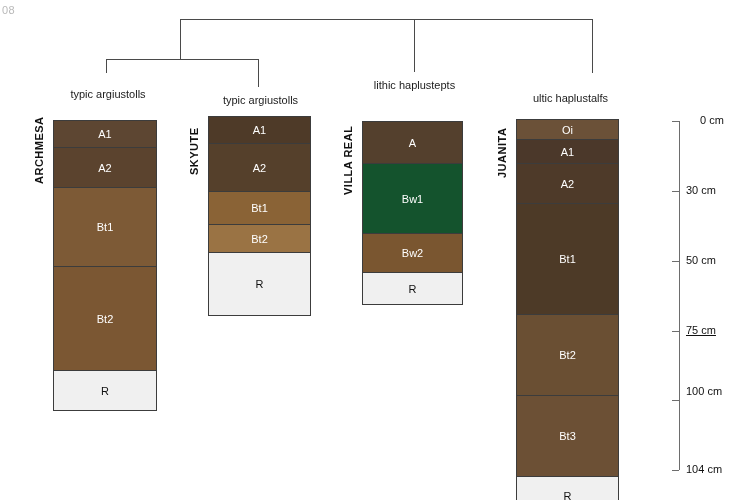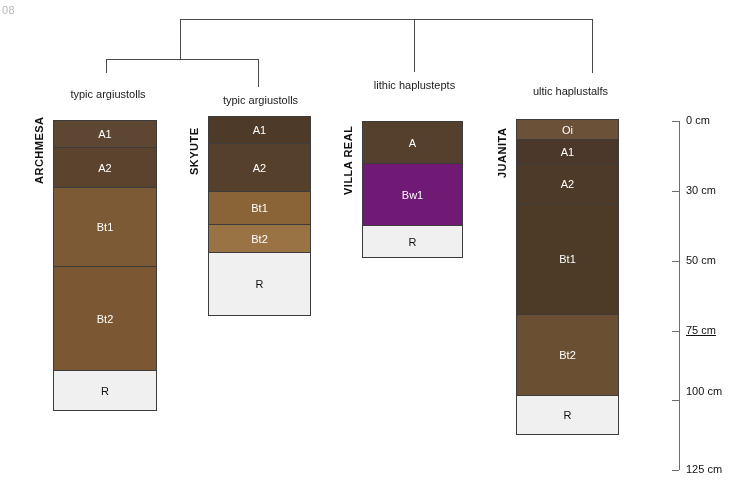--- a/index.html
+++ b/index.html
@@ -110,64 +110,66 @@
       <div class="tree-line v" style="left: 592px; top: 19px; height: 54px;"></div>
       <div class="tree-line h" style="left: 106px; top: 59px; width: 152px;"></div>
       <div class="tree-line v" style="left: 106px; top: 59px; height: 14px;"></div>
       <div class="tree-line v" style="left: 258px; top: 59px; height: 28px;"></div>
       <div class="tree-line v" style="left: 414px; top: 60px; height: 12px;"></div>
     </div>
   <div id="groups-layer">
       <div class="group-caption" style="left: 48px; top: 88px; width: 120px;">typic argiustolls</div>
       <div class="group-caption" style="left: 198px; top: 94px; width: 125px;">typic argiustolls</div>
       <div class="group-caption" style="left: 352px; top: 79px; width: 125px;">lithic haplustepts</div>
-      <div class="group-caption" style="left: 508px; top: 85px; width: 125px;">ultic haplustalfs</div>
+      <div class="group-caption" style="left: 508px; top: 92px; width: 125px;">ultic haplustalfs</div>
     </div>
   <div id="profiles-layer">
       <div class="profile" style="left: 53px; top: 120px; width: 104px;">
         <div class="horizon light-text" style="height: 27px; background: rgb(93, 70, 50);">A1</div>
         <div class="horizon light-text" style="height: 40px; background: rgb(91, 67, 46);">A2</div>
         <div class="horizon light-text" style="height: 79px; background: rgb(125, 90, 54);">Bt1</div>
         <div class="horizon light-text" style="height: 104px; background: rgb(123, 87, 51);">Bt2</div>
         <div class="horizon" style="height: 39px; background: rgb(240, 240, 240);">R</div>
       </div>
       <div class="site-name" style="left: 45px; top: 172px;">ARCHMESA</div>
       <div class="profile" style="left: 208px; top: 116px; width: 103px;">
         <div class="horizon light-text" style="height: 27px; background: rgb(78, 58, 40);">A1</div>
         <div class="horizon light-text" style="height: 48px; background: rgb(85, 64, 43);">A2</div>
         <div class="horizon light-text" style="height: 33px; background: rgb(138, 99, 54);">Bt1</div>
         <div class="horizon light-text" style="height: 28px; background: rgb(154, 115, 68);">Bt2</div>
         <div class="horizon" style="height: 62px; background: rgb(240, 240, 240);">R</div>
       </div>
       <div class="site-name" style="left: 200px; top: 163px;">SKYUTE</div>
       <div class="profile" style="left: 362px; top: 121px; width: 101px;">
         <div class="horizon light-text" style="height: 42px; background: rgb(84, 64, 45);">A</div>
-        <div class="horizon light-text" style="height: 62px; background: #701a75;">Bw1</div>
+        <div class="horizon light-text" style="height: 70px; background: #14532d;">Bw1</div>
+        <div class="horizon light-text" style="height: 39px; background: rgb(122, 86, 48);">Bw2</div>
         <div class="horizon" style="height: 31px; background: rgb(240, 240, 240);">R</div>
       </div>
       <div class="site-name" style="left: 354px; top: 183px;">VILLA REAL</div>
       <div class="profile" style="left: 516px; top: 119px; width: 103px;">
         <div class="horizon light-text" style="height: 20px; background: rgb(107, 81, 56);">Oi</div>
         <div class="horizon light-text" style="height: 24px; background: rgb(75, 56, 42);">A1</div>
         <div class="horizon light-text" style="height: 40px; background: rgb(78, 58, 41);">A2</div>
         <div class="horizon light-text" style="height: 111px; background: rgb(77, 58, 39);">Bt1</div>
         <div class="horizon light-text" style="height: 81px; background: rgb(106, 79, 51);">Bt2</div>
+        <div class="horizon light-text" style="height: 81px; background: rgb(108, 80, 53);">Bt3</div>
         <div class="horizon" style="height: 38px; background: rgb(240, 240, 240);">R</div>
       </div>
       <div class="site-name" style="left: 508px; top: 166px;">JUANITA</div>
     </div>
   <div id="scale-layer">
       <div class="scale-line" style="left: 679px; top: 121px; height: 349px;"></div>
       <div class="scale-tick" style="left: 672px; top: 121px;"></div>
-      <div class="scale-label" style="left: 686px; top: 114px;">0 cm</div>
+      <div class="scale-label" style="left: 700px; top: 114px;">0 cm</div>
       <div class="scale-tick" style="left: 672px; top: 191px;"></div>
       <div class="scale-label" style="left: 686px; top: 184px;">30 cm</div>
       <div class="scale-tick" style="left: 672px; top: 261px;"></div>
       <div class="scale-label" style="left: 686px; top: 254px;">50 cm</div>
       <div class="scale-tick" style="left: 672px; top: 331px;"></div>
       <div class="scale-label" style="left: 686px; top: 324px; text-decoration: underline;">75 cm</div>
       <div class="scale-tick" style="left: 672px; top: 400px;"></div>
       <div class="scale-label" style="left: 686px; top: 385px;">100 cm</div>
       <div class="scale-tick" style="left: 672px; top: 470px;"></div>
-      <div class="scale-label" style="left: 686px; top: 463px;">125 cm</div>
+      <div class="scale-label" style="left: 686px; top: 463px;">104 cm</div>
     </div>
 
 </div>
 
 </body></html>

